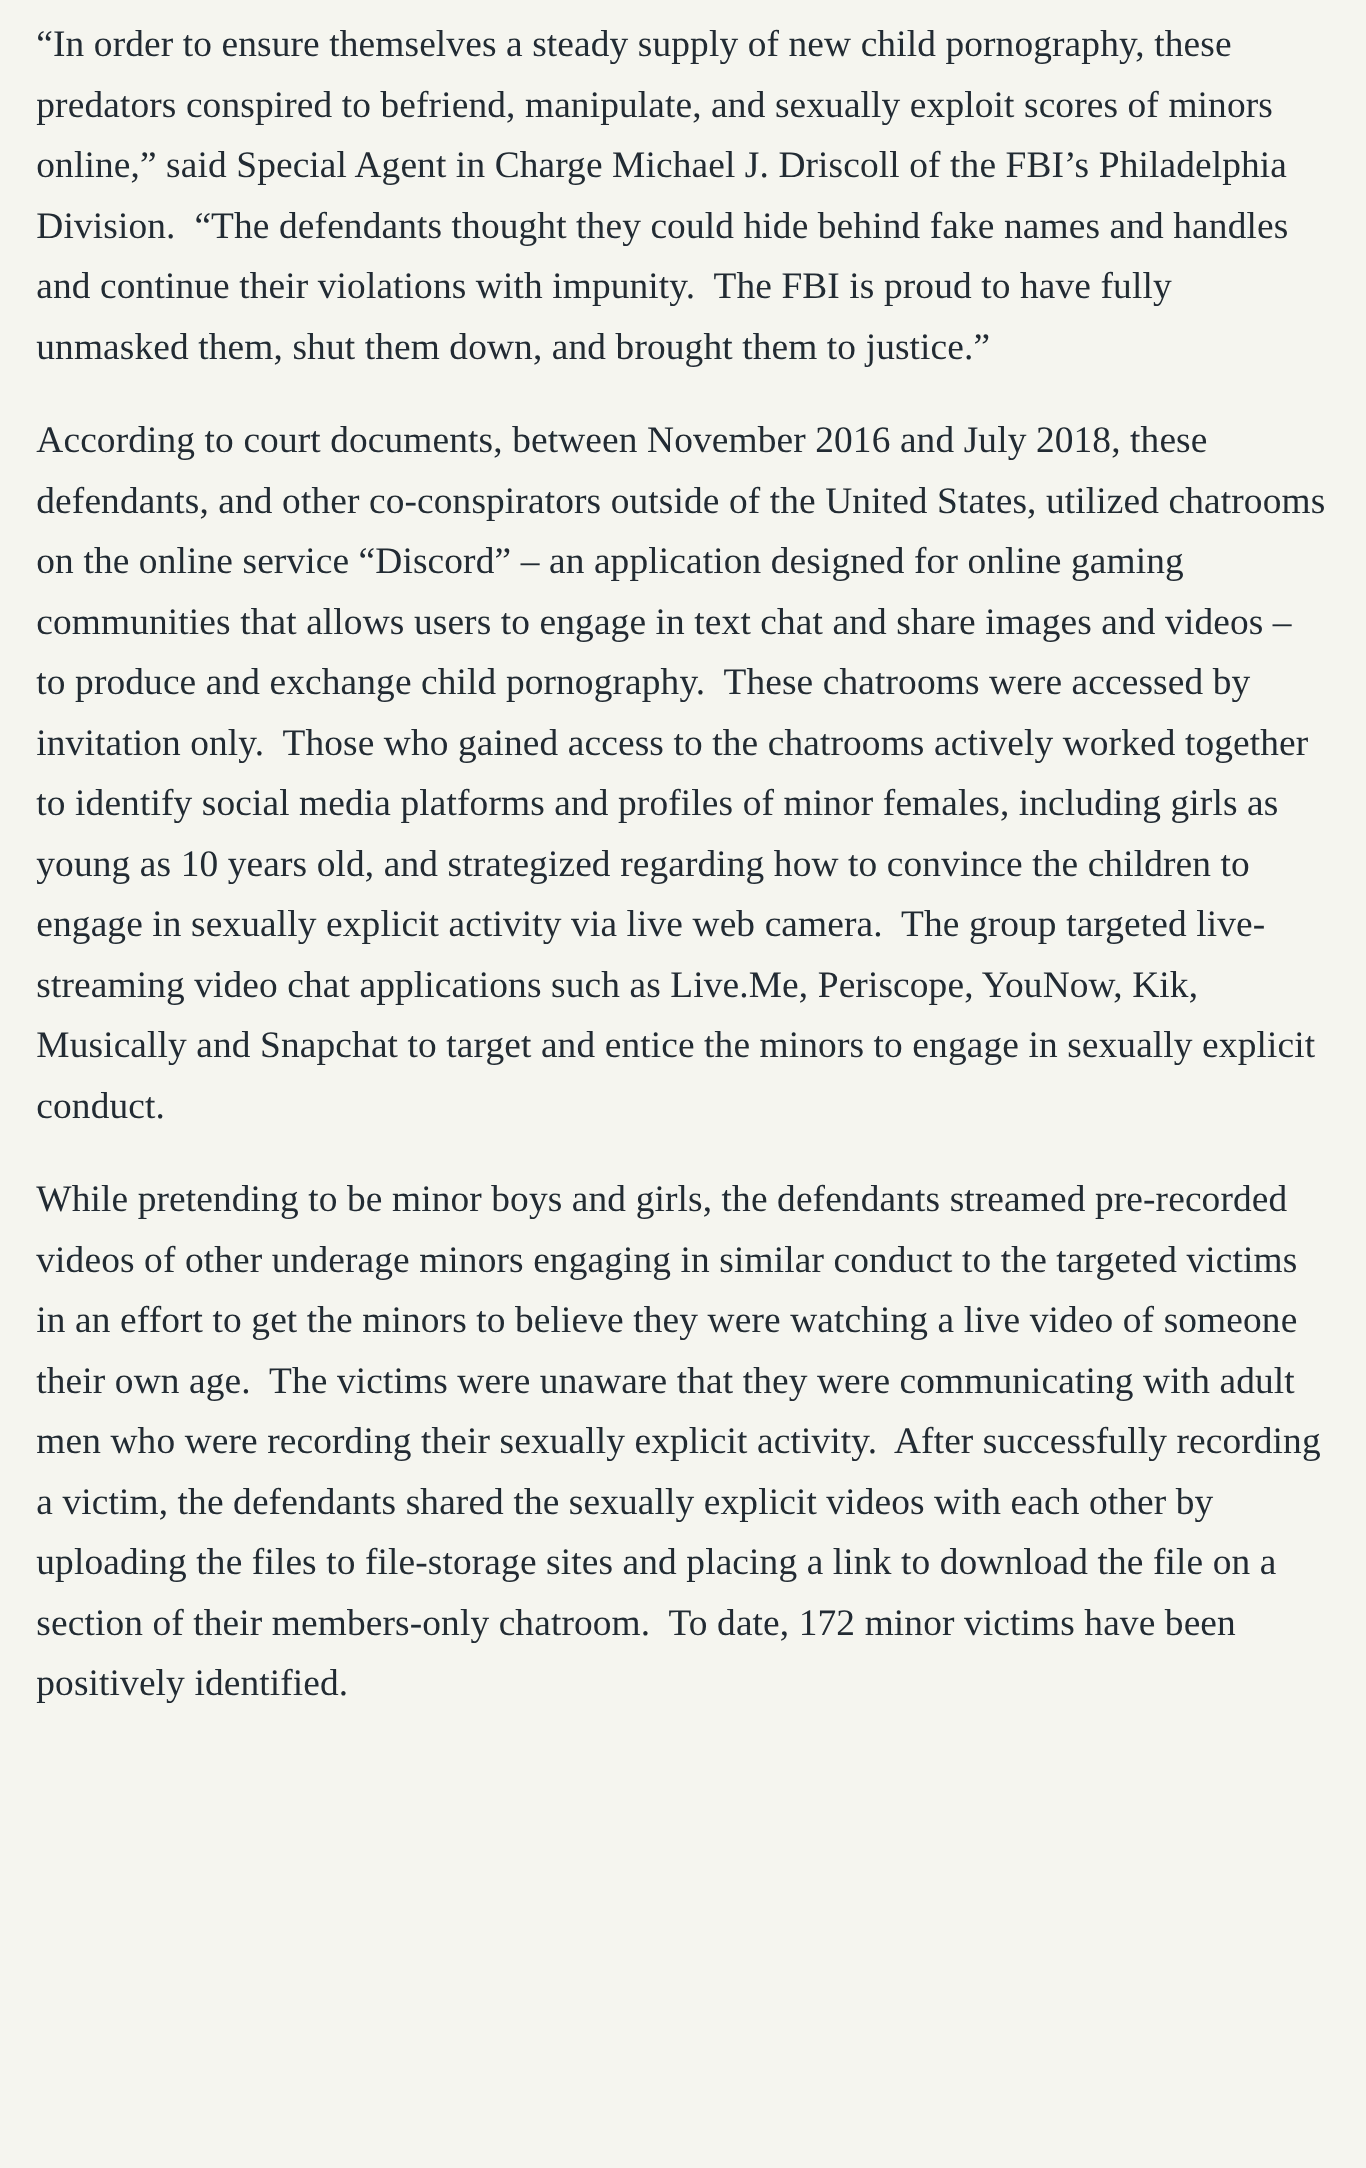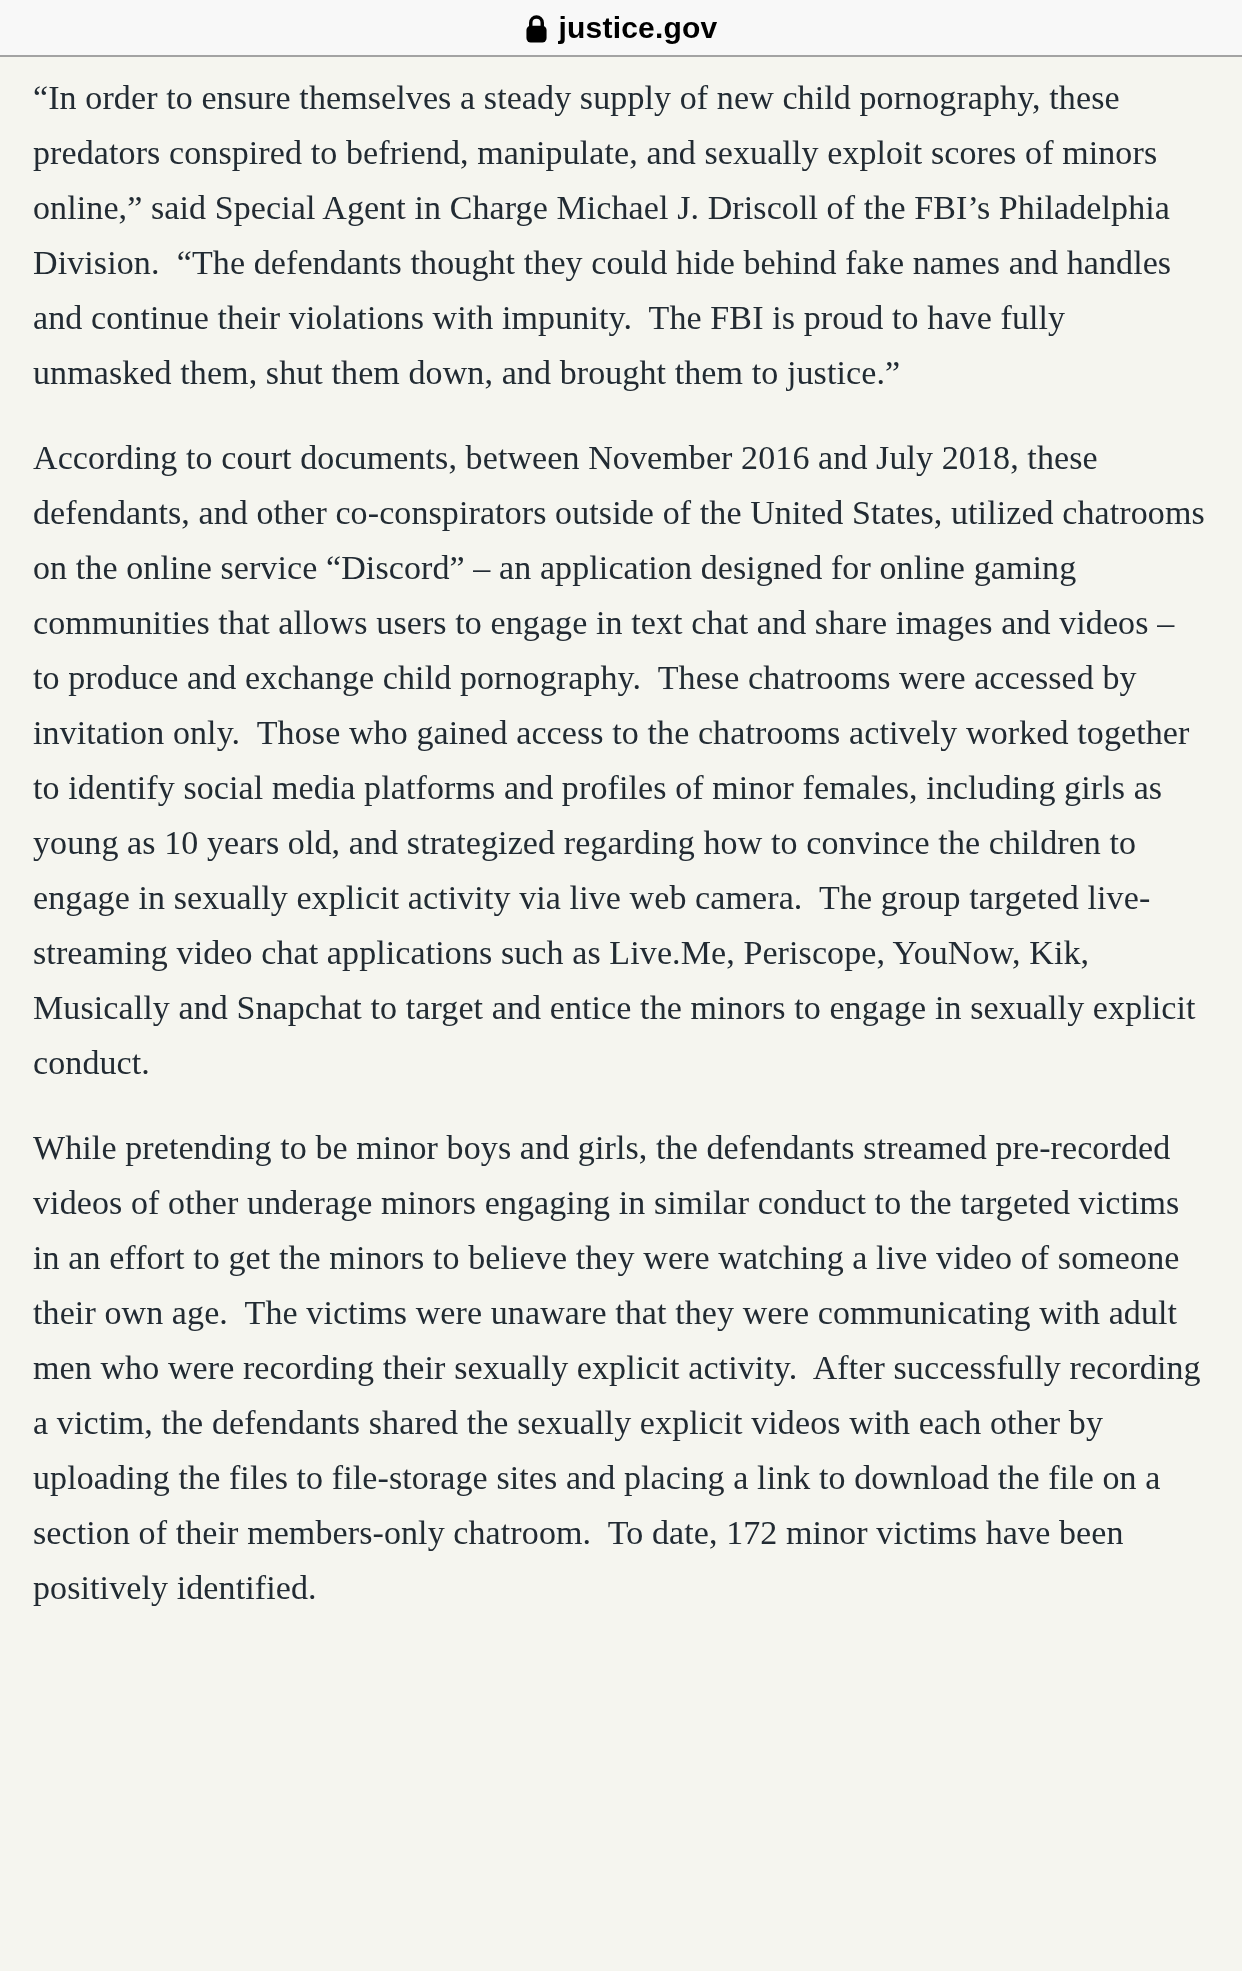--- a/index.html
+++ b/index.html
@@ -49,29 +49,20 @@
   }
   .article p + p {
     margin-top: 30px;
   }
 </style>
 </head>
 <body>
 
 <div class="screen">
 
-  <header class="url-bar">
-    <span class="lock">
-      <svg viewBox="0 0 24 32" width="23" height="31" xmlns="http://www.w3.org/2000/svg">
-        <path d="M6 14 V10 a6 6 0 0 1 12 0 V14" fill="none" stroke="#000" stroke-width="3.6"></path>
-        <rect x="1.5" y="13" width="21" height="17.5" rx="4.5" fill="#000"></rect>
-      </svg>
-    </span>
-    <span class="host">justice.gov</span>
-  </header>
 
   <main class="article">
     <p>“In order to ensure themselves a steady supply of new child pornography, these predators conspired to befriend, manipulate, and sexually exploit scores of minors online,” said Special Agent in Charge Michael J. Driscoll of the FBI’s Philadelphia Division.  “The defendants thought they could hide behind fake names and handles and continue their violations with impunity.  The FBI is proud to have fully unmasked them, shut them down, and brought them to justice.”</p>
     <p>According to court documents, between November 2016 and July 2018, these defendants, and other co-conspirators outside of the United States, utilized chatrooms on the online service “Discord” – an application designed for online gaming communities that allows users to engage in text chat and share images and videos – to produce and exchange child pornography.  These chatrooms were accessed by invitation only.  Those who gained access to the chatrooms actively worked together to identify social media platforms and profiles of minor females, including girls as young as 10 years old, and strategized regarding how to convince the children to engage in sexually explicit activity via live web camera.  The group targeted live-streaming video chat applications such as Live.Me, Periscope, YouNow, Kik, Musically and Snapchat to target and entice the minors to engage in sexually explicit conduct.</p>
     <p>While pretending to be minor boys and girls, the defendants streamed pre-recorded videos of other underage minors engaging in similar conduct to the targeted victims in an effort to get the minors to believe they were watching a live video of someone their own age.  The victims were unaware that they were communicating with adult men who were recording their sexually explicit activity.  After successfully recording a victim, the defendants shared the sexually explicit videos with each other by uploading the files to file-storage sites and placing a link to download the file on a section of their members-only chatroom.  To date, 172 minor victims have been positively identified.</p>
   </main>
 
 </div>
 
 </body></html>

